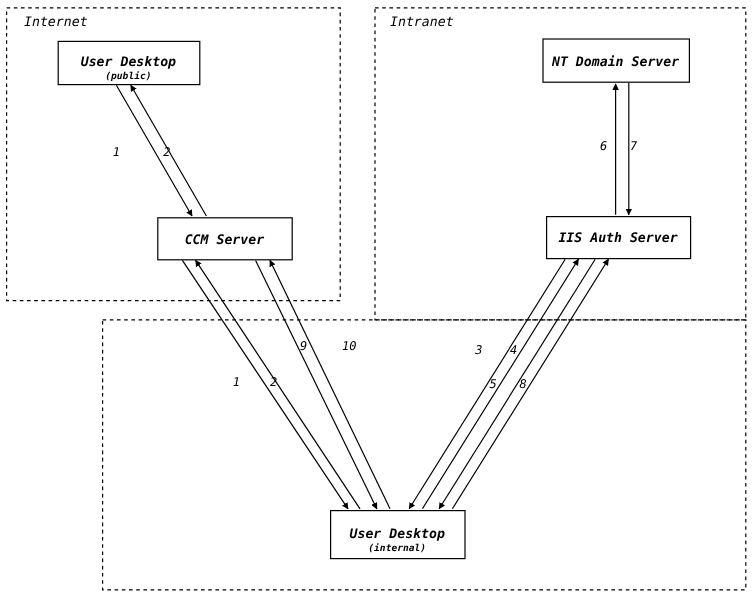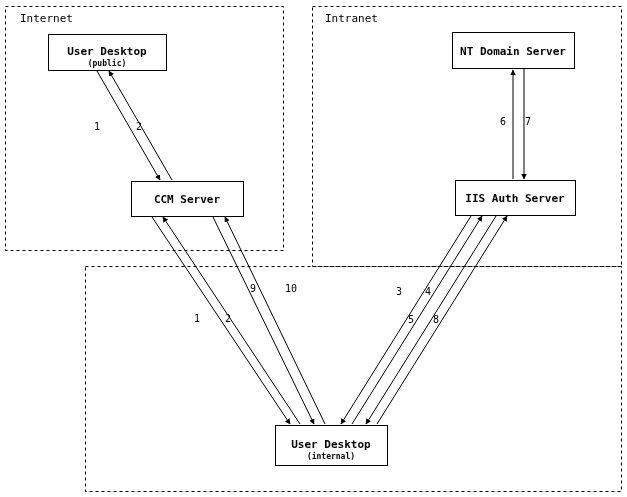--- a/index.html
+++ b/index.html
@@ -7,20 +7,21 @@
     padding: 0;
     background: #ffffff;
   }
   #stage {
     position: relative;
     width: 627px;
     height: 497px;
     background: #ffffff;
     overflow: hidden;
     font-family: "DejaVu Sans Mono", "Liberation Mono", monospace;
+    font-style: italic;
   }
   svg.diagram {
     position: absolute;
     left: 0;
     top: 0;
     width: 627px;
     height: 497px;
   }
   .zone-label {
     font-family: "DejaVu Sans Mono", "Liberation Mono", monospace;

